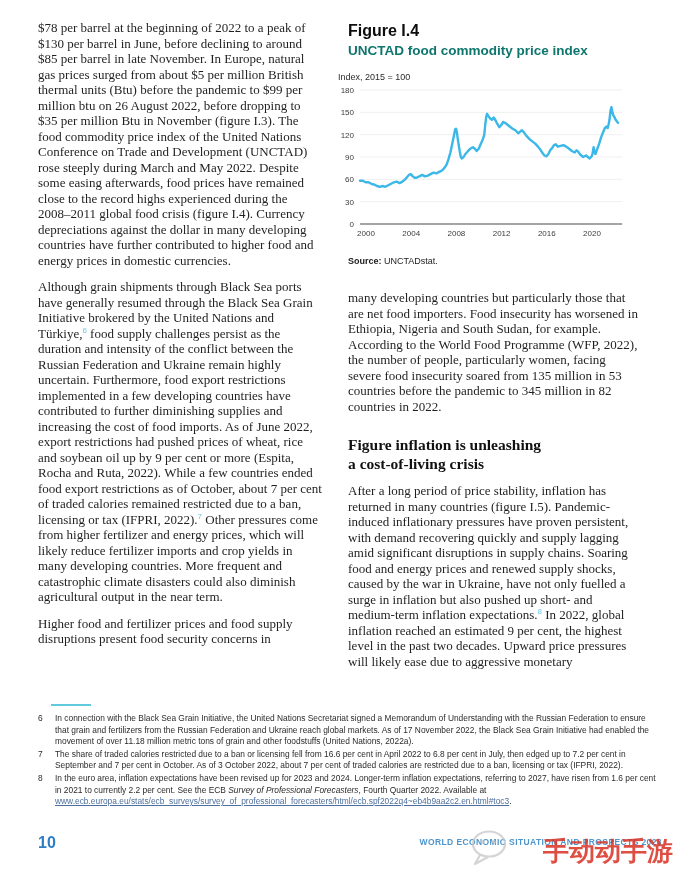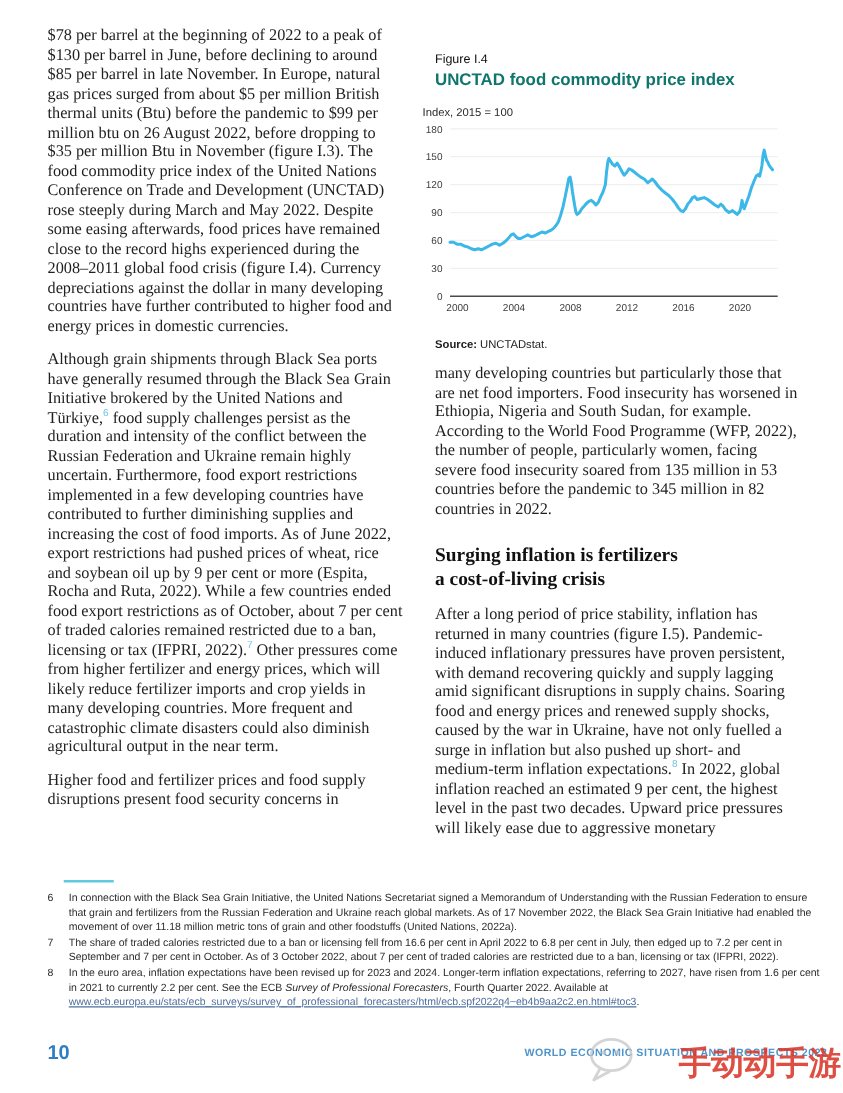--- a/index.html
+++ b/index.html
@@ -8,21 +8,21 @@
     font-family:"Liberation Serif", serif;color:#1f1f1f;
   }
   .body-text{font-size:13px;line-height:15.5px;text-align:left;}
   .body-text p{margin:0 0 11px 0;}
   sup.fnref{font-size:8px;color:#6fc4e4;line-height:0;vertical-align:super;font-family:"Liberation Sans",sans-serif;}
   .col-left{position:absolute;left:38px;top:20px;width:285px;}
   .col-right{position:absolute;left:348px;top:290px;width:290px;}
 
   
   .figure{position:absolute;left:348px;top:22px;width:320px;font-family:"Liberation Sans",sans-serif;}
-  .fig-label{font-size:10px;font-weight:normal;color:#0d0d0d;margin-bottom:3px;margin-top:20px;}
+  .fig-label{font-size:16px;font-weight:bold;color:#0d0d0d;margin-bottom:3px;}
   .fig-title{font-size:13.5px;font-weight:bold;color:#0f766e;margin-bottom:14px;}
   .fig-unit{font-size:9px;color:#2b2b2b;margin-bottom:2px;margin-left:-10px;}
   .chart-wrap{margin-left:-12px;}
   .fig-source{font-size:9px;color:#1c1c1c;margin-top:8px;}
   .fig-source b{font-weight:bold;}
 
   
   .section-heading{font-size:15.5px;font-weight:bold;line-height:19px;margin:21px 0 10px 0;color:#111;}
   .section-heading span{display:block;}
 
@@ -83,21 +83,21 @@
       </svg>
   </div>
   <div class="fig-source">
     <b>Source:</b><span> UNCTADstat.</span>
   </div>
 </div>
 
 <div class="col-right body-text">
   <p><span>many developing countries but particularly those that are net food importers. Food insecurity has worsened in Ethiopia, Nigeria and South Sudan, for example. According to the World Food Programme (WFP, 2022), the number of people, particularly women, facing severe food insecurity soared from 135 million in 53 countries before the pandemic to 345 million in 82 countries in 2022.</span></p>
   <div class="section-heading">
-    <span>Surging inflation is fertilizers</span>
+    <span>Figure inflation is unleashing</span>
     <span>a cost-of-living crisis</span>
   </div>
   <p><span>After a long period of price stability, inflation has returned in many countries (figure I.5). Pandemic-induced inflationary pressures have proven persistent, with demand recovering quickly and supply lagging amid significant disruptions in supply chains. Soaring food and energy prices and renewed supply shocks, caused by the war in Ukraine, have not only fuelled a surge in inflation but also pushed up short- and medium-term inflation expectations.</span><sup class="fnref">8</sup><span> In 2022, global inflation reached an estimated 9 per cent, the highest level in the past two decades. Upward price pressures will likely ease due to aggressive monetary</span></p>
 </div>
 
 <div class="footnotes">
   <div class="fn-rule"></div>
   <div class="fn-item">
     <div class="fn-num">6</div>
     <div class="fn-text"><span>In connection with the Black Sea Grain Initiative, the United Nations Secretariat signed a Memorandum of Understanding with the Russian Federation to ensure that grain and fertilizers from the Russian Federation and Ukraine reach global markets. As of 17 November 2022, the Black Sea Grain Initiative had enabled the movement of over 11.18 million metric tons of grain and other foodstuffs (United Nations, 2022a).</span></div>

